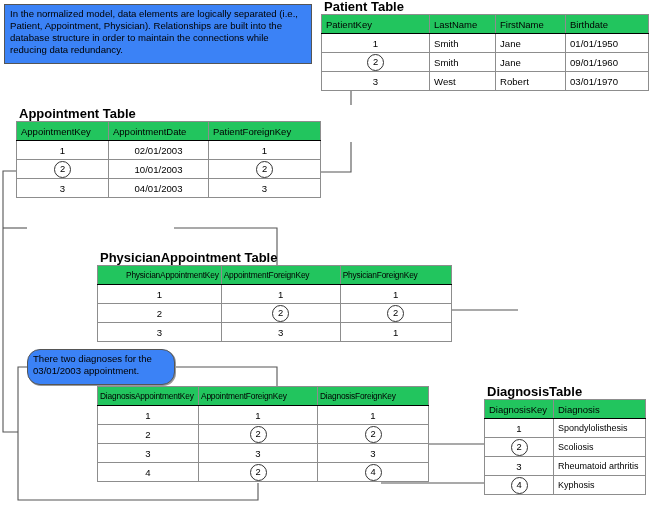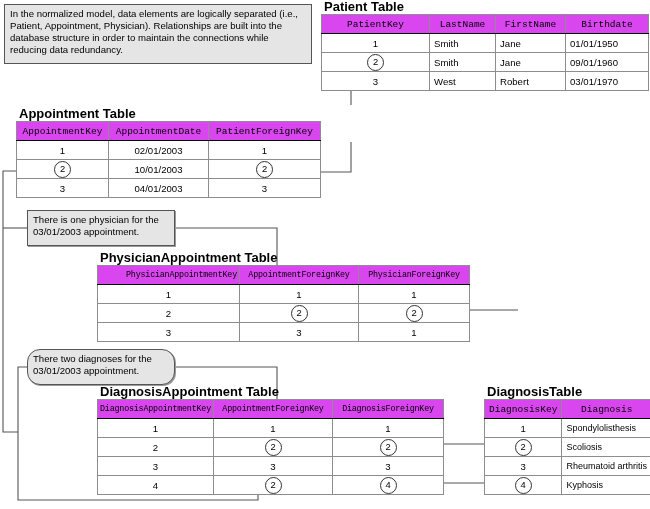--- a/index.html
+++ b/index.html
@@ -7,41 +7,41 @@
     width:650px;height:509px;position:relative;overflow:hidden;
     font-family:"Liberation Sans","DejaVu Sans",sans-serif;
     color:#000;
     -webkit-font-smoothing:antialiased;
   }
   #canvas{position:absolute;left:0;top:0;width:650px;height:509px;}
   svg#wires{position:absolute;left:0;top:0;width:650px;height:509px;pointer-events:none;z-index:1;}
 
   
   .note{
-    position:absolute;z-index:3;background:#e5e5e5;border:1px solid #555;
+    position:absolute;z-index:3;background:#3b82f6;border:1px solid #555;
     box-sizing:border-box;font-size:9.6px;line-height:11.9px;
     padding:3px 4px 3px 5px;color:#000;
   }
   .note.shadow{box-shadow:1px 1px 0 #9a9a9a;}
 
   
   .tbl-wrap{position:absolute;z-index:3;}
   .tbl-title{font-size:13px;line-height:12px;padding-left:3px;margin-bottom:1px;white-space:nowrap;font-weight:bold;}
   table.db{
     border-collapse:collapse;background:#fff;
     border:1.6px solid #000;font-size:9.6px;
   }
   table.db th,table.db td{
     border:0.8px solid #8d8d8d;
     padding:0;height:19px;font-weight:normal;white-space:nowrap;
     box-sizing:border-box;
   }
   table.db thead th{
-    background:#d946ef;border-bottom:1.3px solid #000;
-    text-align:center;padding:0 4px;font-size:9.5px;font-family:Liberation Mono, monospace;
+    background:#22c55e;border-bottom:1.3px solid #000;
+    text-align:left;padding:0 4px;font-size:9.5px;
   }
   table.db thead th.tight{font-size:8.4px;padding:0 2px;letter-spacing:-0.2px;}
   table.db td.num{text-align:center;}
   table.db td.txt{text-align:left;padding:0 4px;}
   table.db td.small{font-size:9px;}
 
   
   .circ{
     display:inline-block;width:15px;height:15px;line-height:14px;
     border:1px solid #333;border-radius:50%;text-align:center;
@@ -140,23 +140,20 @@
           <tr>
             <td class="num">3</td>
             <td class="num">04/01/2003</td>
             <td class="num">3</td>
           </tr>
         </tbody>
       </table>
   </div>
 
 
-  <div class="note shadow" style="left:27px;top:210px;width:148px;height:36px;">
-    <span>There is one physician for the 03/01/2003 appointment.</span>
-  </div>
 
   <div class="tbl-wrap" style="left:97px;top:252px;">
     <div class="tbl-title">PhysicianAppointment Table</div>
     <table class="db" id="tbl-physapp">
         <thead>
           <tr>
             <th class="tight" style="width: 101px; padding-left: 28px;">PhysicianAppointmentKey</th>
             <th class="tight" style="width: 119px;">AppointmentForeignKey</th>
             <th class="tight" style="width: 111px;">PhysicianForeignKey</th>
           </tr>
@@ -180,21 +177,20 @@
         </tbody>
       </table>
   </div>
 
 
   <div class="note shadow" style="left:27px;top:349px;width:148px;height:36px;border-radius:13px;">
     <span>There two diagnoses for the 03/01/2003 appointment.</span>
   </div>
 
   <div class="tbl-wrap" style="left:97px;top:386px;">
-    <div class="tbl-title">DiagnosisAppointment Table</div>
     <table class="db" id="tbl-diagapp">
         <thead>
           <tr>
             <th class="tight" style="width: 101px;">DiagnosisAppointmentKey</th>
             <th class="tight" style="width: 119px;">AppointmentForeignKey</th>
             <th class="tight" style="width: 111px;">DiagnosisForeignKey</th>
           </tr>
         </thead>
         <tbody>
           <tr>

